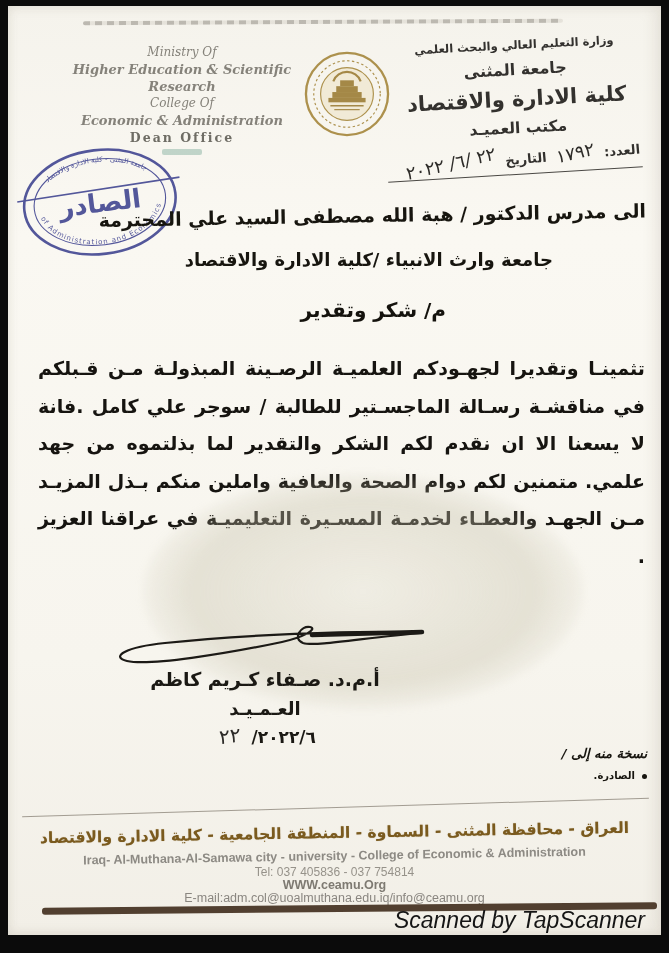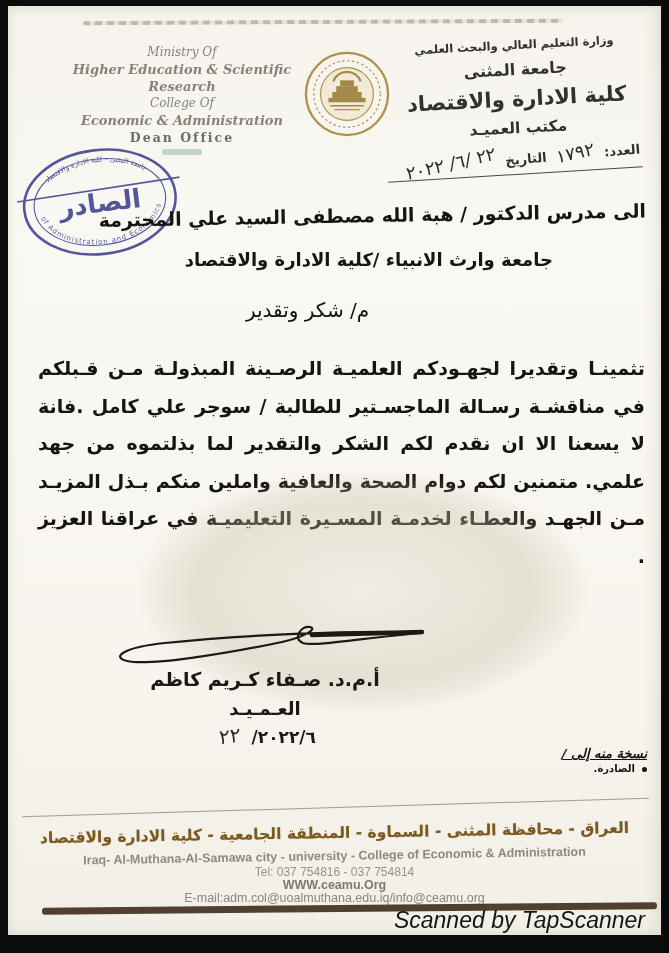--- a/index.html
+++ b/index.html
@@ -49,42 +49,42 @@
   
   .to-line{
     position:absolute;right:15px;top:198px;width:525px;direction:rtl;text-align:right;
     font-size:19px;font-weight:bold;color:#17150f;transform:rotate(-1deg);white-space:nowrap;
   }
   .org-line{
     position:absolute;right:108px;top:243px;direction:rtl;
     font-size:18px;font-weight:bold;color:#17150f;white-space:nowrap;
   }
   .subject-line{
-    position:absolute;left:238px;top:292px;width:200px;text-align:left;direction:rtl;
-    font-size:20px;font-weight:normal;color:#14120d;
+    position:absolute;left:238px;top:292px;width:200px;text-align:right;direction:rtl;
+    font-size:20px;font-weight:bold;color:#14120d;
   }
   .body-text{
     position:absolute;right:16px;left:30px;top:344px;direction:rtl;text-align:justify;
     font-size:19px;font-weight:bold;color:#161410;line-height:37.5px;
   }
   
   .watermark{
     position:absolute;left:135px;top:468px;width:440px;height:235px;border-radius:50%;
     background:radial-gradient(ellipse at center,rgba(205,200,178,.18) 0%,rgba(198,193,170,.38) 55%,rgba(198,193,170,.15) 68%,transparent 75%);
     filter:blur(4px);
   }
   
   .sig-svg{position:absolute;left:92px;top:610px;width:330px;height:55px;}
   .sig-name{position:absolute;left:92px;top:662px;width:330px;text-align:center;direction:rtl;font-size:19px;font-weight:bold;color:#1b1914;}
   .sig-title{position:absolute;left:92px;top:692px;width:330px;text-align:center;direction:rtl;font-size:18px;font-weight:bold;color:#1b1914;}
   .sig-date{position:absolute;left:92px;top:718px;width:330px;text-align:center;direction:rtl;font-size:17px;font-weight:bold;color:#1b1914;}
   .sig-date .hand{font-size:20px;}
   
   .cc{position:absolute;right:14px;top:740px;width:140px;direction:rtl;text-align:right;color:#17150f;}
-  .cc-head{font-size:13px;font-weight:bold;text-decoration:underline;font-style:italic;margin-bottom:2px;}
+  .cc-head{font-size:13px;font-weight:bold;font-style:italic;margin-bottom:9px;}
   .cc-item{font-size:10px;font-weight:bold;}
   .cc-item .dot{display:inline-block;width:5px;height:5px;border-radius:50%;background:#17150f;margin-left:7px;vertical-align:middle;}
   
   .pre-footer-line{position:absolute;left:14px;right:12px;top:801px;border-top:1.6px solid rgba(95,85,72,.55);transform:rotate(-1.7deg);}
   .ftr{position:absolute;left:0;right:0;text-align:center;}
   .ftr-ar{top:818px;direction:rtl;font-size:15.5px;font-weight:bold;color:#7a5a1e;transform:rotate(-1deg);text-shadow:0 0 1px rgba(122,90,30,.4);}
   .ftr-en{top:843px;font-size:12.5px;color:#8d8a84;font-weight:bold;transform:rotate(-1deg);font-family:"Liberation Sans",sans-serif;}
   .ftr-tel{top:859px;font-size:12px;color:#96928a;font-family:"Liberation Sans",sans-serif;}
   .ftr-web{top:872px;font-size:12.5px;color:#7e7a72;font-weight:bold;font-family:"Liberation Sans",sans-serif;text-align:center;}
   .ftr-email{top:885px;font-size:12.5px;color:#8a8680;font-family:"Liberation Sans",sans-serif;}
@@ -183,20 +183,20 @@
     <div class="cc">
       <div class="cc-head">نسخة منه إلى /</div>
       <div class="cc-item">
         <span class="dot"></span><span>الصادرة.</span>
       </div>
     </div>
 
     <div class="pre-footer-line"></div>
     <div class="ftr ftr-ar">العراق - محافظة المثنى - السماوة - المنطقة الجامعية - كلية الادارة والاقتصاد</div>
     <div class="ftr ftr-en">Iraq- Al-Muthana-Al-Samawa city - university - College of Economic &amp; Administration</div>
-    <div class="ftr ftr-tel">Tel: 037 754816 - 037 754814</div>
+    <div class="ftr ftr-tel">Tel: 037 405836 - 037 754814</div>
     <div class="ftr ftr-web">WWW.ceamu.Org</div>
     <div class="ftr ftr-email">E-mail:adm.col@uoalmuthana.edu.iq/info@ceamu.org</div>
     <div class="thick-line"></div>
 
     <div class="scanner-credit">Scanned by TapScanner</div>
   </div>
 </div>
 
 </body></html>

